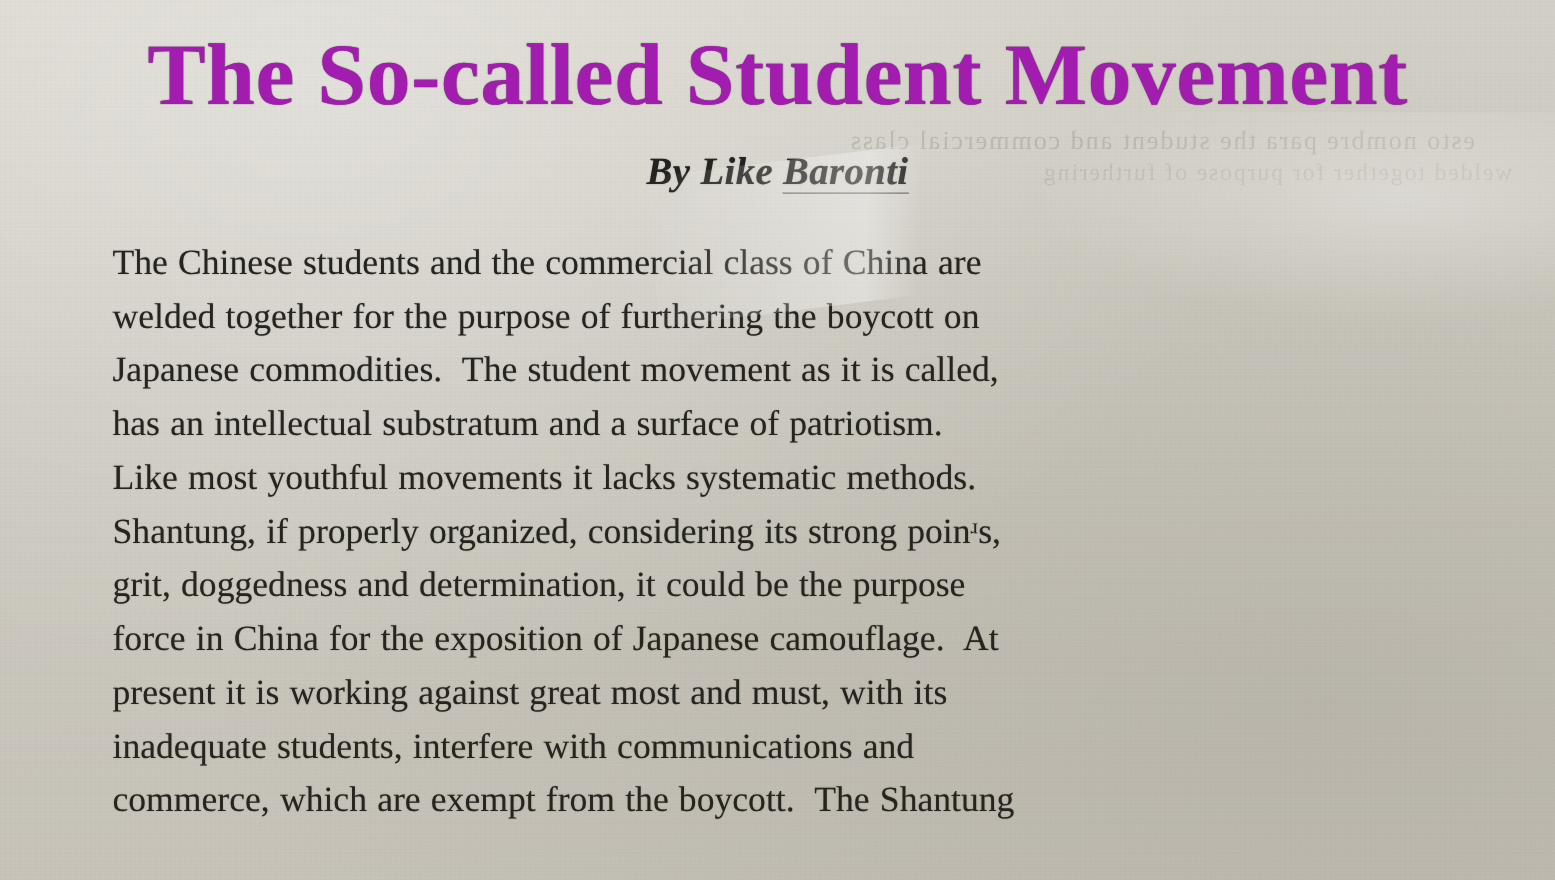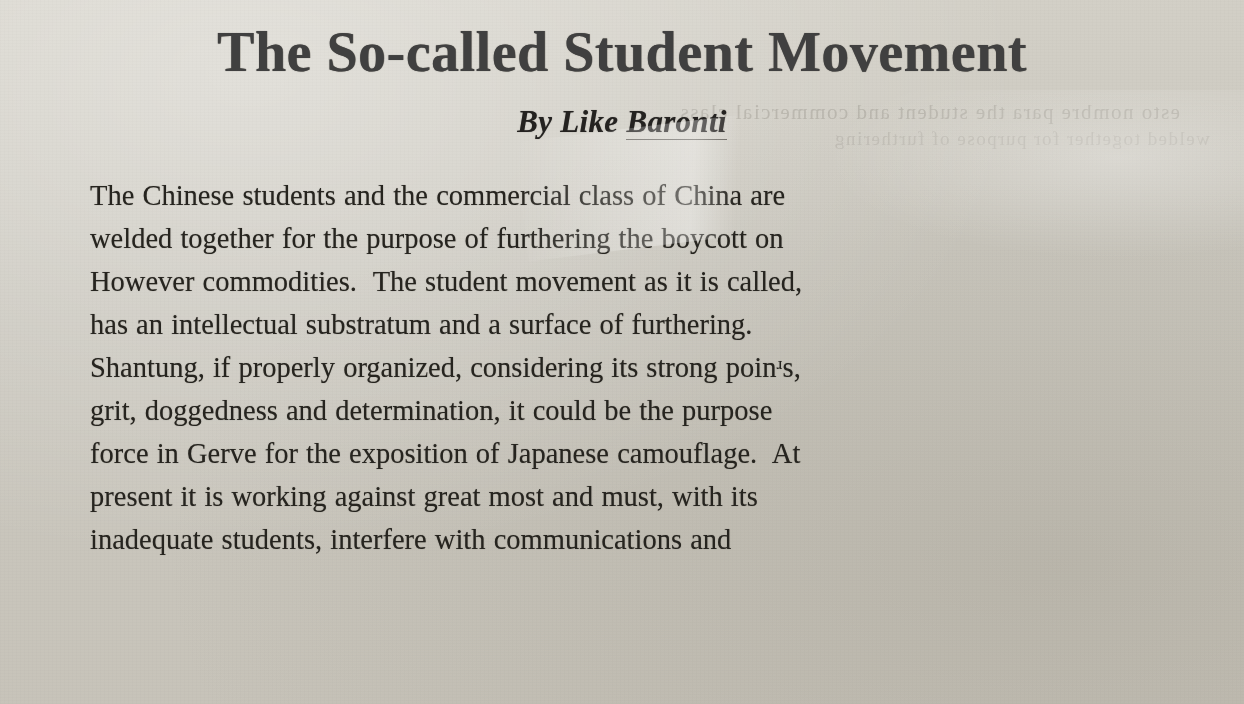--- a/index.html
+++ b/index.html
@@ -61,23 +61,23 @@
     position: relative;
     padding: 0 12px;
     z-index: 3;
   }
 
   .headline {
     text-align: center;
     margin: 22px 0 0 0;
     font-family: "Liberation Serif", serif;
     font-weight: bold;
-    font-size: 56px;
+    font-size: 70px;
     letter-spacing: 0.5px;
-    color: #404040;
+    color: #a21caf;
     text-shadow: 0 0 1px rgba(40,38,33,0.55), 0.5px 0.4px 0.6px rgba(70,66,58,0.45);
     line-height: 1.1;
   }
 
   .byline {
     text-align: center;
     margin: 20px 0 0 0;
     font-family: "Liberation Serif", serif;
     font-weight: bold;
     font-style: italic;
@@ -153,23 +153,25 @@
   <h1 class="headline">The So-called Student Movement</h1>
 
   <div class="byline">
     <span>By Like </span><span class="uline">Baronti</span>
   </div>
 
   <div class="body-text">
     <p>
       <span class="line indent">The Chinese students and the commercial class of China are</span>
       <span class="line">welded together for the purpose of furthering the boycott on</span>
-      <span class="line">However commodities.  The student movement as it is called,</span>
-      <span class="line">has an intellectual substratum and a surface of furthering.</span>
+      <span class="line">Japanese commodities.  The student movement as it is called,</span>
+      <span class="line">has an intellectual substratum and a surface of patriotism.</span>
+      <span class="line">Like most youthful movements it lacks systematic methods.</span>
       <span class="line">Shantung, if properly organized, considering its strong poinʴs,</span>
       <span class="line">grit, doggedness and determination, it could be the purpose</span>
-      <span class="line">force in Gerve for the exposition of Japanese camouflage.  At</span>
+      <span class="line">force in China for the exposition of Japanese camouflage.  At</span>
       <span class="line">present it is working against great most and must, with its</span>
       <span class="line">inadequate students, interfere with communications and</span>
+      <span class="line">commerce, which are exempt from the boycott.  The Shantung</span>
     </p>
   </div>
 
 </div>
 
 </body></html>

